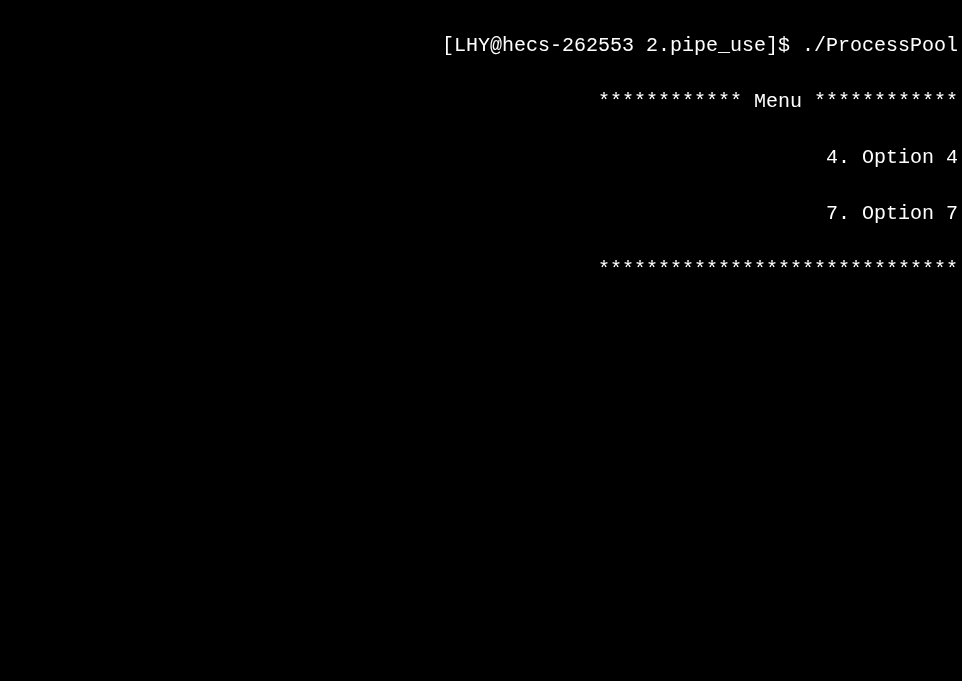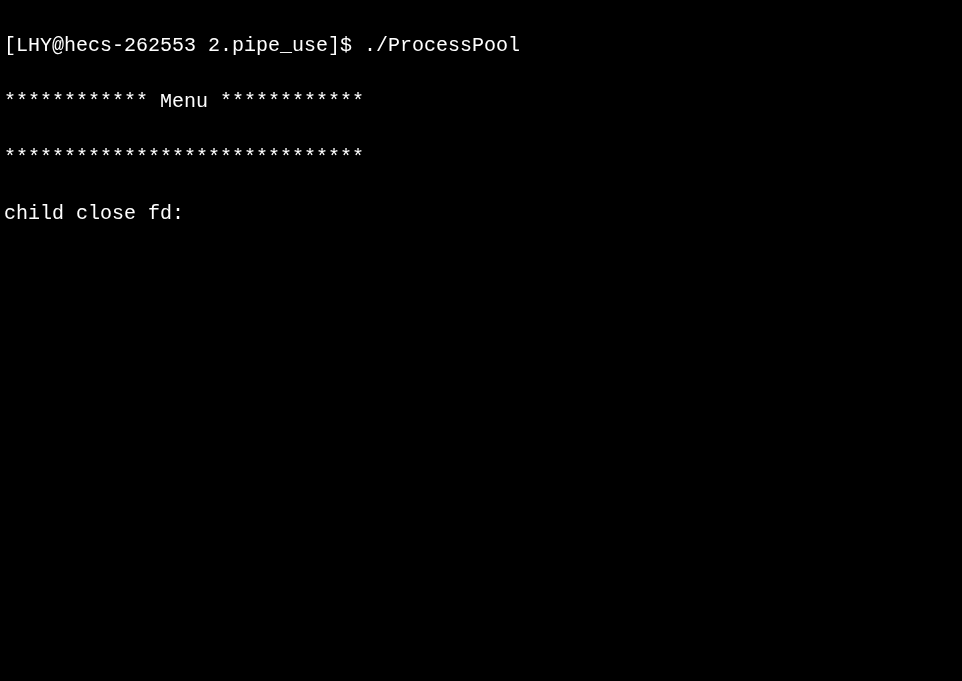--- a/index.html
+++ b/index.html
@@ -16,30 +16,32 @@
       padding: 4px;
       width: 962px;
       height: 681px;
       overflow: hidden;
     }
     .terminal {
       white-space: pre;
     }
     .line {
       display: block;
+      text-align: right;
     }
   </style>
 </head>
 <body>
 
 <div class="terminal">
 <span class="line"><span>[LHY@hecs-262553 2.pipe_use]$ </span><span>./ProcessPool</span></span>
 <span class="line">************ Menu ************</span>
+<span class="line">4. Option 4</span>
+<span class="line">7. Option 7</span>
 <span class="line">******************************</span>
-<span class="line">child close fd:</span>
 
 
 
 
 
 
 
 
 
 

